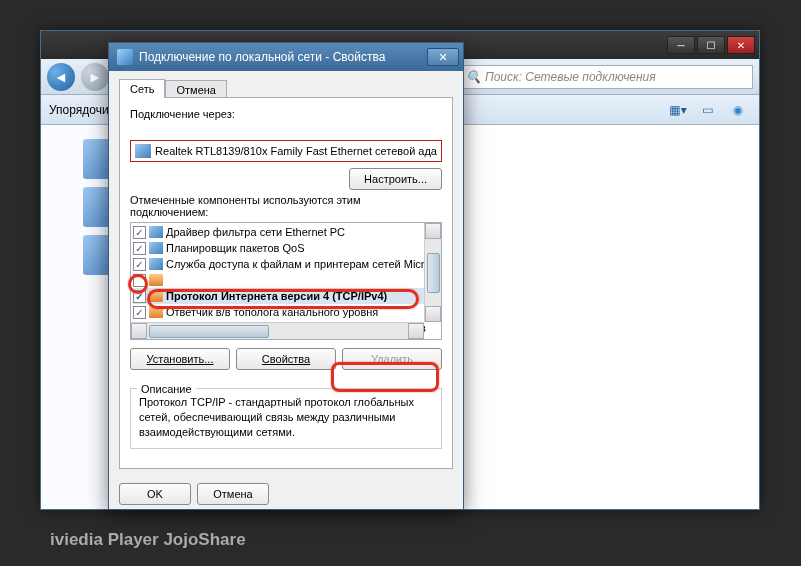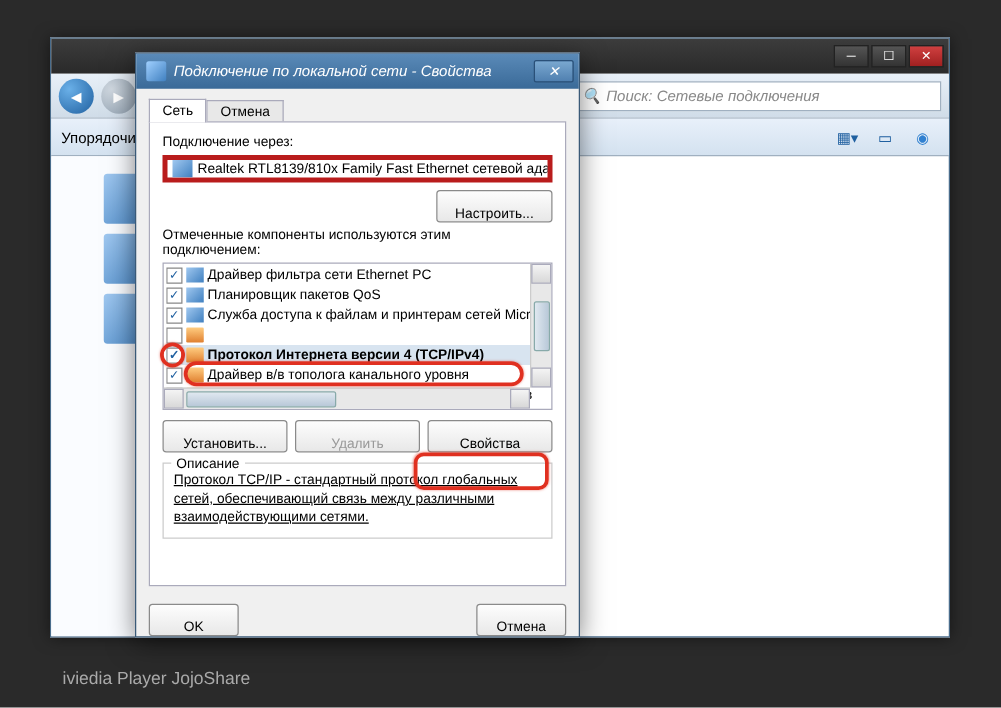--- a/index.html
+++ b/index.html
@@ -20,65 +20,65 @@
 .toolbar-icon { width:26px; height:20px; border:1px solid transparent; display:flex;align-items:center;justify-content:center; color:#2060a0; }
 .explorer-body { display:flex; height:calc(100% - 94px); }
 .side-panel { width:130px; background:#fafcff; border-right:1px solid #d0dce8; padding:6px; }
 .side-icon { width:46px; height:40px; margin:8px auto; background:linear-gradient(135deg,#a0c8f0,#4080c0); border-radius:3px; position:relative; }
 .side-icon::after { content:""; position:absolute; right:-6px; bottom:-4px; width:20px; height:16px; background:#80d080; border-radius:2px; }
 .main-panel { flex:1; padding:10px 14px; font-size:12px; }
 .conn-item { margin:14px 0; color:#222; }
 
 
 .props-dialog { position:absolute; left:108px; top:42px; width:356px; height:468px; background:#f0f0f0; border:1px solid #3a5a78; box-shadow: 0 4px 20px rgba(0,0,0,0.5); }
-.props-titlebar { height:28px; background: linear-gradient(to bottom,#5a8ab8,#3a6a98); display:flex; align-items:center; padding:0 4px 0 8px; color:#fff; font-size:12px; gap:6px;font-style:italic; }
+.props-titlebar { height:28px; background: linear-gradient(to bottom,#5a8ab8,#3a6a98); display:flex; align-items:center; padding:0 4px 0 8px; color:#fff; font-size:12px; gap:6px; }
 .props-titlebar .title-icon { width:16px; height:16px; background:linear-gradient(135deg,#a0d0ff,#4080c0); border-radius:2px; }
 .props-titlebar .spacer { flex:1; }
 .props-close { width:32px; height:18px; background:linear-gradient(to bottom,#7aa8d0,#5080b0); border:1px solid #2a5078; color:#fff; display:flex;align-items:center;justify-content:center; font-size:11px; border-radius:2px; }
 .props-body { padding:8px 10px 6px; font-size:11px; }
 .tabs { display:flex; margin-bottom:-1px; }
 .tab { padding:3px 10px; border:1px solid #aab; background:#f0f0f0; font-size:11px; border-bottom:none; position:relative; }
 .tab.active { background:#fff; z-index:2; }
 .tab:not(.active) { background:#e8e8e8; top:1px; }
 .tab-content { border:1px solid #aab; background:#fff; padding:10px; height:372px; position:relative; }
-.field-label { font-size:11px; margin-bottom:4px; }
-.adapter-box { border:4px solid #b91c1c; background:#fff; height:22px; display:flex; align-items:center; padding:0 4px; gap:4px; font-size:11px; overflow:hidden; white-space:nowrap; }
+.field-label { font-size:11px; margin-bottom:20px; }
+.adapter-box { border:1px solid #b91c1c; background:#fff; height:22px; display:flex; align-items:center; padding:0 4px; gap:4px; font-size:11px; overflow:hidden; white-space:nowrap;justify-content:space-between; }
 .adapter-icon { width:16px; height:14px; background:linear-gradient(135deg,#a0c8f0,#4080c0); flex-shrink:0; }
 .cfg-btn-row { display:flex; justify-content:flex-end; margin:6px 0 4px; }
-.btn { height:22px; padding:12px 14px; font-size:11px; background:linear-gradient(to bottom,#fdfdfd,#e8e8e8); border:1px solid #8a8a8a; border-radius:3px; cursor:pointer; }
+.btn { height:22px; padding:0 14px; font-size:11px; background:linear-gradient(to bottom,#fdfdfd,#e8e8e8); border:1px solid #8a8a8a; border-radius:3px; cursor:pointer; }
 .btn:disabled { color:#999; }
 .components-label { font-size:11px; margin:4px 0; }
 .components-list { border:1px solid #aab; height:118px; overflow:hidden; position:relative; background:#fff; }
 .comp-scroll { position:absolute; right:0; top:0; width:17px; height:calc(100% - 17px); background:#e8e8e8; border-left:1px solid #ccc; }
 .comp-scroll::before, .comp-scroll::after { content:""; position:absolute; left:0; width:100%; height:16px; background:linear-gradient(to bottom,#f4f4f4,#d8d8d8); border:1px solid #aab; box-sizing:border-box; }
 .comp-scroll::before { top:0; } .comp-scroll::after { bottom:0; }
 .comp-scroll .thumb { position:absolute; left:2px; top:30px; width:13px; height:40px; background:linear-gradient(to right,#e0e8f0,#b8c8d8); border:1px solid #8aa; border-radius:2px; }
 .hscroll { position:absolute; left:0; bottom:0; right:17px; height:17px; background:#e8e8e8; border-top:1px solid #ccc; }
 .hscroll::before, .hscroll::after { content:""; position:absolute; top:0; height:100%; width:16px; background:linear-gradient(to bottom,#f4f4f4,#d8d8d8); border:1px solid #aab; box-sizing:border-box; }
 .hscroll::before { left:0; } .hscroll::after { right:0; }
 .hscroll .thumb { position:absolute; top:2px; left:18px; height:13px; width:120px; background:linear-gradient(to bottom,#e0e8f0,#b8c8d8); border:1px solid #8aa; border-radius:2px; }
 .comp-items { padding:1px 2px; }
 .comp-item { display:flex; align-items:center; height:16px; gap:3px; font-size:11px; white-space:nowrap; overflow:hidden; }
 .comp-item.selected { background:#d8e4f0; font-weight:bold; }
 .chk { width:13px; height:13px; border:1px solid #888; background:#fff; flex-shrink:0; display:flex;align-items:center;justify-content:center; font-size:10px; color:#2060a0; }
 .proto-icon { width:14px; height:12px; flex-shrink:0; }
 .proto-icon.net { background:linear-gradient(135deg,#a0c8f0,#4080c0); }
 .proto-icon.orange { background:linear-gradient(to bottom,#ffcc80,#e08030); border-radius:1px; }
-.btn-row { display:flex; gap:6px; margin-top:8px; }
+.btn-row { display:flex; gap:6px; margin-top:8px;text-decoration:underline; }
 .btn-row .btn { flex:1; }
-.group-box { border:1px solid #ccc; margin-top:8px; padding:6px 8px 8px; position:relative; font-size:11px; line-height:1.35;text-decoration:underline; }
+.group-box { border:1px solid #ccc; margin-top:18px; padding:6px 8px 8px; position:relative; font-size:11px; line-height:1.35; }
 .group-title { position:absolute; top:-7px; left:6px; background:#fff; padding:0 4px; font-size:11px; }
-.dialog-buttons { display:flex; justify-content:space-between; gap:6px; padding:8px 10px; }
+.dialog-buttons { display:flex; justify-content:flex-start; gap:6px; padding:8px 10px; }
 
 
 .highlight { position:absolute; border:3px solid #e03020; border-radius:10px; pointer-events:none; box-shadow:0 0 2px rgba(224,48,32,0.6); }
 .highlight.small { width:20px; height:20px; border-radius:50%; border-width:3px; }
 
 
-.taskbar-text { position:absolute; left:50px; bottom:16px; color:#aaa; font-size:14px; }
+.taskbar-text { position:absolute; left:50px; bottom:16px; color:#aaa; font-size:17px;font-weight:bold; }
 </style>
 </head>
 <body>
 
 <div class="explorer-window">
   <div class="explorer-titlebar">
     <div class="win-btn">─</div>
     <div class="win-btn">☐</div>
     <div class="win-btn close">✕</div>
   </div>
@@ -161,39 +161,39 @@
               <div class="proto-icon orange"></div>
             </div>
             <div class="comp-item selected">
               <div class="chk">✓</div>
               <div class="proto-icon orange"></div>
               <span>Протокол Интернета версии 4 (TCP/IPv4)</span>
             </div>
             <div class="comp-item">
               <div class="chk">✓</div>
               <div class="proto-icon orange"></div>
-              <span>Драйвер в/в тополога канального уровня</span>
+              <span>Ответчик в/в тополога канального уровня</span>
             </div>
             <div class="comp-item">
               <div class="chk">✓</div>
               <div class="proto-icon orange"></div>
               <span>Ответчик обнаружения топологии канального уров</span>
             </div>
           </div>
         <div class="comp-scroll">
             <div class="thumb"></div>
           </div>
         <div class="hscroll">
             <div class="thumb"></div>
           </div>
       </div>
       <div class="btn-row">
         <button class="btn">Установить...</button>
+        <button class="btn">Свойства</button>
         <button class="btn" disabled="">Удалить</button>
-        <button class="btn">Свойства</button>
       </div>
       <div class="group-box">
         <div class="group-title">Описание</div>
         <div>Протокол TCP/IP - стандартный протокол глобальных сетей, обеспечивающий связь между различными взаимодействующими сетями.</div>
       </div>
     </div>
   </div>
   <div class="dialog-buttons">
     <button class="btn" style="min-width:72px">OK</button>
     <button class="btn" style="min-width:72px">Отмена</button>

